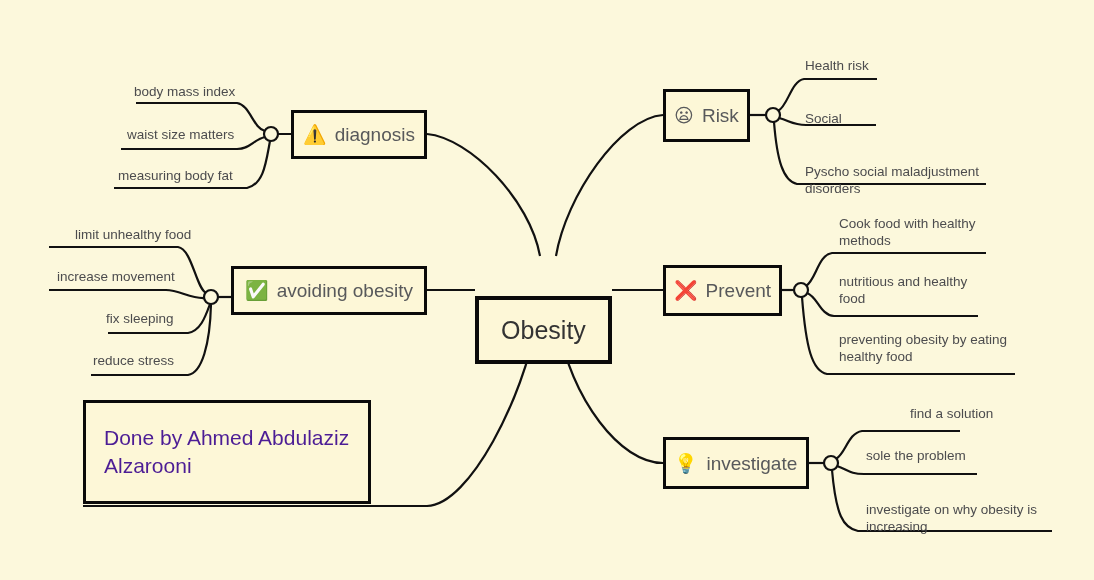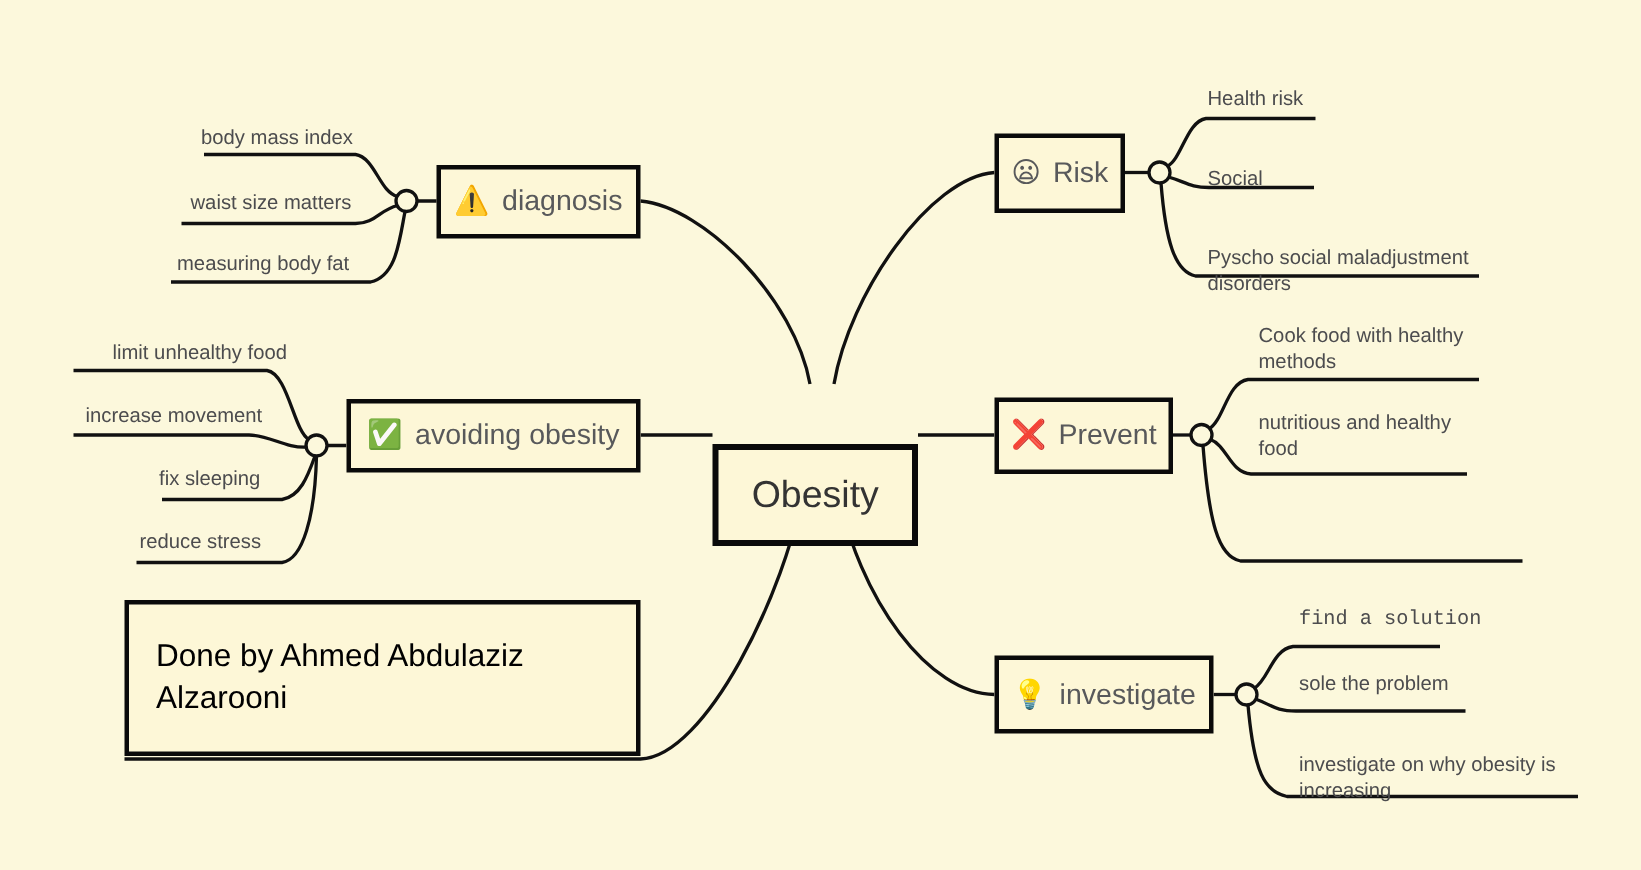--- a/index.html
+++ b/index.html
@@ -66,27 +66,27 @@
   #node-center .ntext { font-size: 25px; }
 
   #node-diagnosis { left: 291px; top: 110px; width: 136px; height: 49px; font-size: 19px; }
   #node-avoiding  { left: 231px; top: 266px; width: 196px; height: 49px; font-size: 19px; }
   #node-risk      { left: 663px; top: 89px;  width: 87px;  height: 53px; font-size: 19px; }
   #node-prevent   { left: 663px; top: 265px; width: 119px; height: 51px; font-size: 19px; }
   #node-investigate { left: 663px; top: 437px; width: 146px; height: 52px; font-size: 19px; }
 
   #node-credit {
     left: 83px; top: 400px;
-    width: 344px; height: 104px;
+    width: 288px; height: 104px;
     justify-content: flex-end;
     padding: 0 18px;
     white-space: normal;
     text-align: left;
     font-size: 21px;
-    color: #000000;
+    color: #4c1d95;
     line-height: 1.35;
   }
   #node-credit .ntext { line-height: 1.35; }
 
   .sublabel {
     position: absolute;
     color: #4C4C4E;
     font-size: 13.5px;
     line-height: 1.25;
     white-space: pre-line;
@@ -188,19 +188,21 @@
 
   <div class="sublabel" style="left:805px; top:58px;">Health risk</div>
   <div class="sublabel" style="left:805px; top:100px;margin-top:11px;">Social</div>
   <div class="sublabel" style="left:805px; top:142px;margin-top:22px;">Pyscho social maladjustment
 disorders</div>
 
   <div class="sublabel" style="left:839px; top:216px;">Cook food with healthy
 methods</div>
   <div class="sublabel" style="left:839px; top:274px;">nutritious and healthy
 food</div>
-
-  <div class="sublabel" style="left:866px; top:406px;font-family:Liberation Mono, monospace;">find a solution</div>
+  <div class="sublabel" style="left:839px; top:332px;">preventing obesity by eating
+healthy food</div>
+
+  <div class="sublabel" style="left:910px; top:406px;">find a solution</div>
   <div class="sublabel" style="left:866px; top:448px;">sole the problem</div>
   <div class="sublabel" style="left:866px; top:490px;margin-top:12px;">investigate on why obesity is
 increasing</div>
 
 </div>
 
 </body></html>

